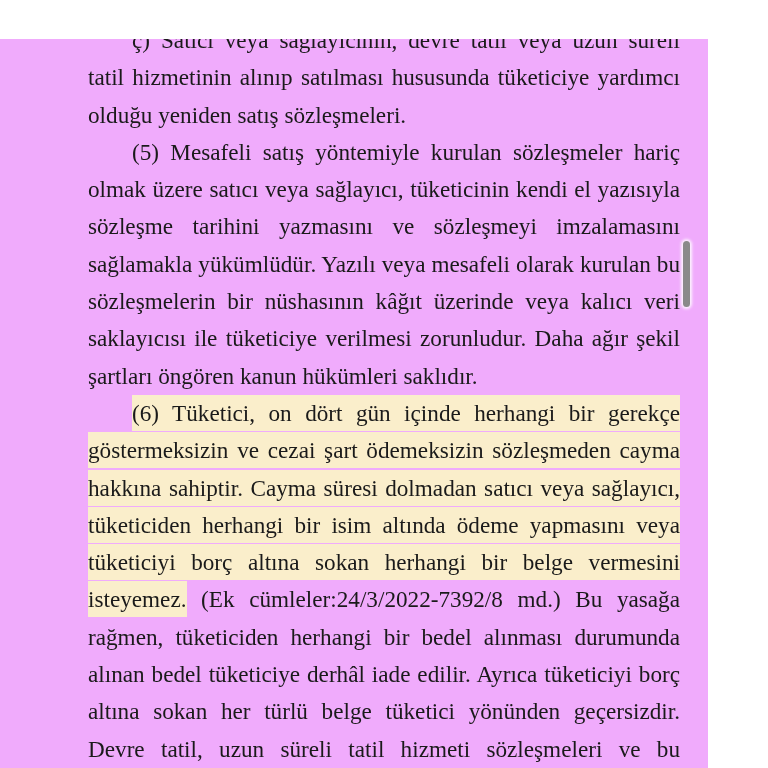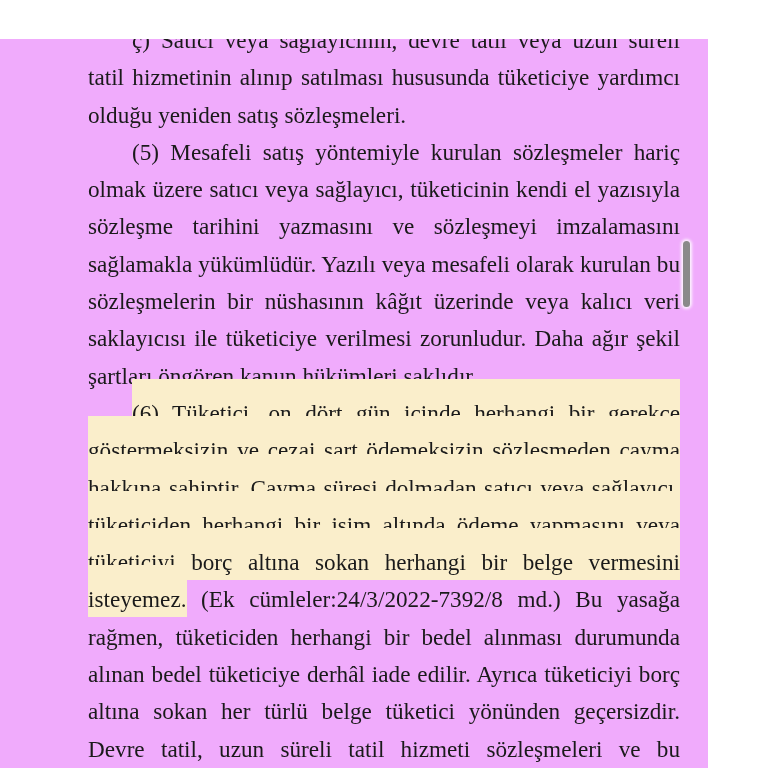--- a/index.html
+++ b/index.html
@@ -43,21 +43,21 @@
     text-indent: 44px;
     text-align: justify;
     text-align-last: left;
   }
 
   
   .hl {
     background-color: #faeecb;
     box-decoration-break: clone;
     -webkit-box-decoration-break: clone;
-    padding-top: 21px;
+    padding-top: 5px;
     padding-bottom: 5px;
   }
 
   .bold {
     font-weight: normal;
   }
 
   
   #scrollbar-track {
     position: absolute;

